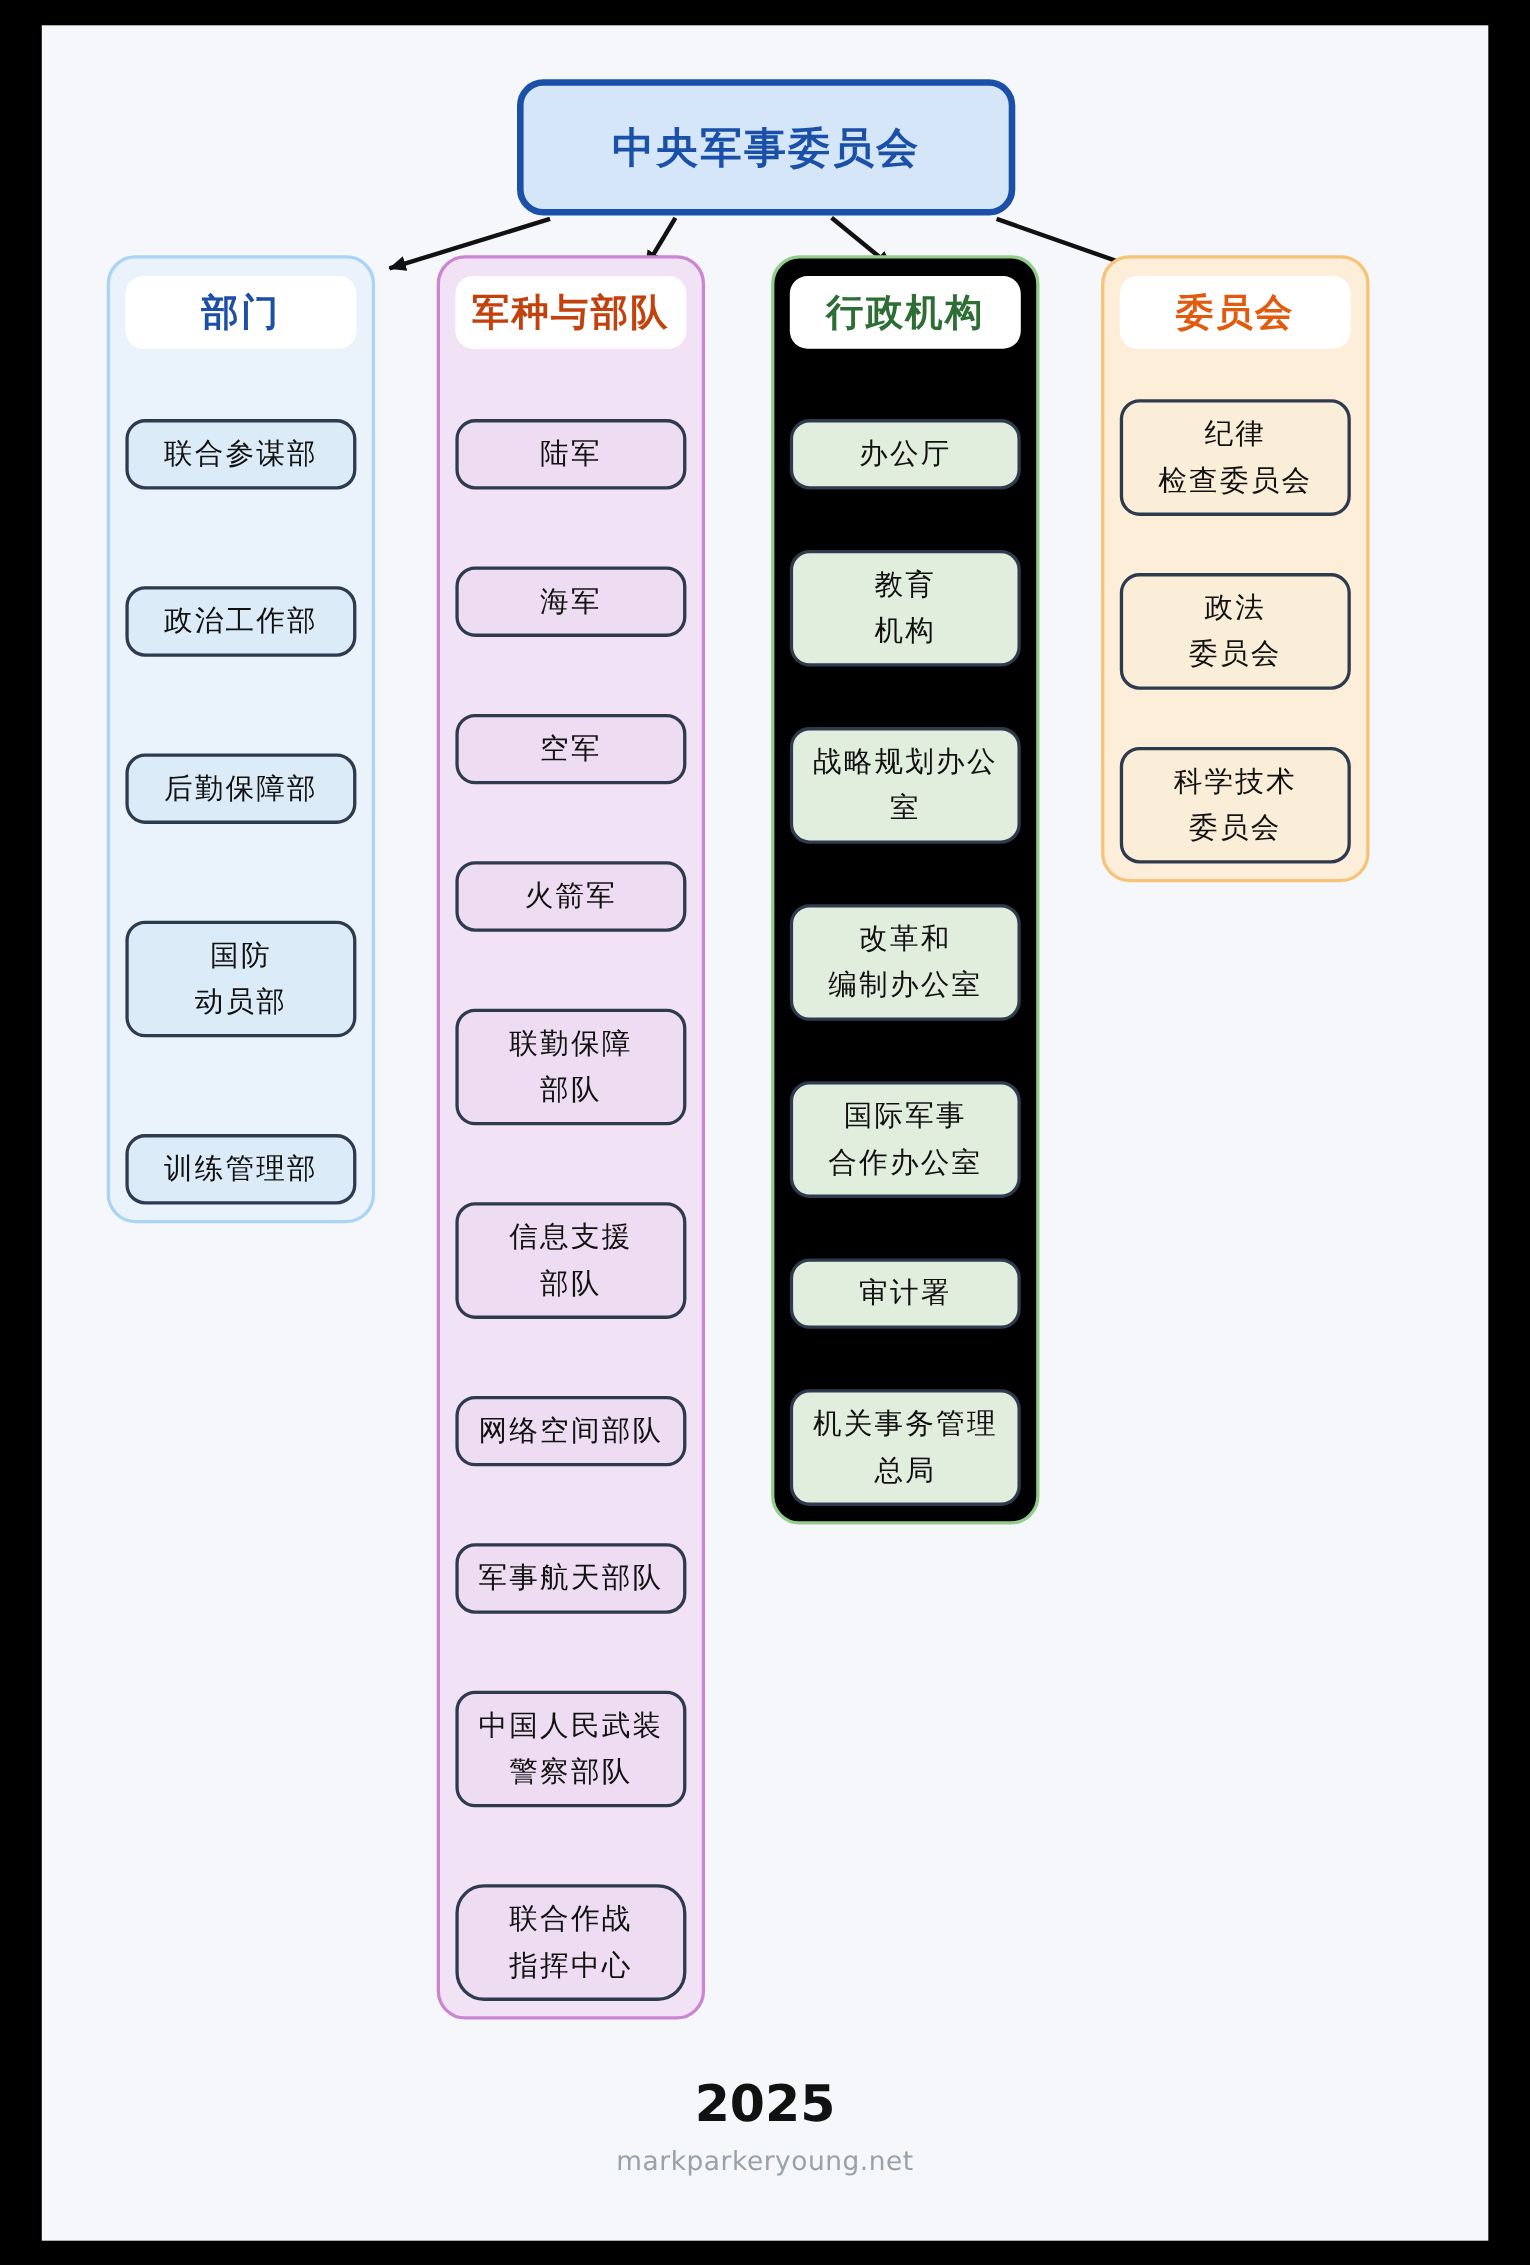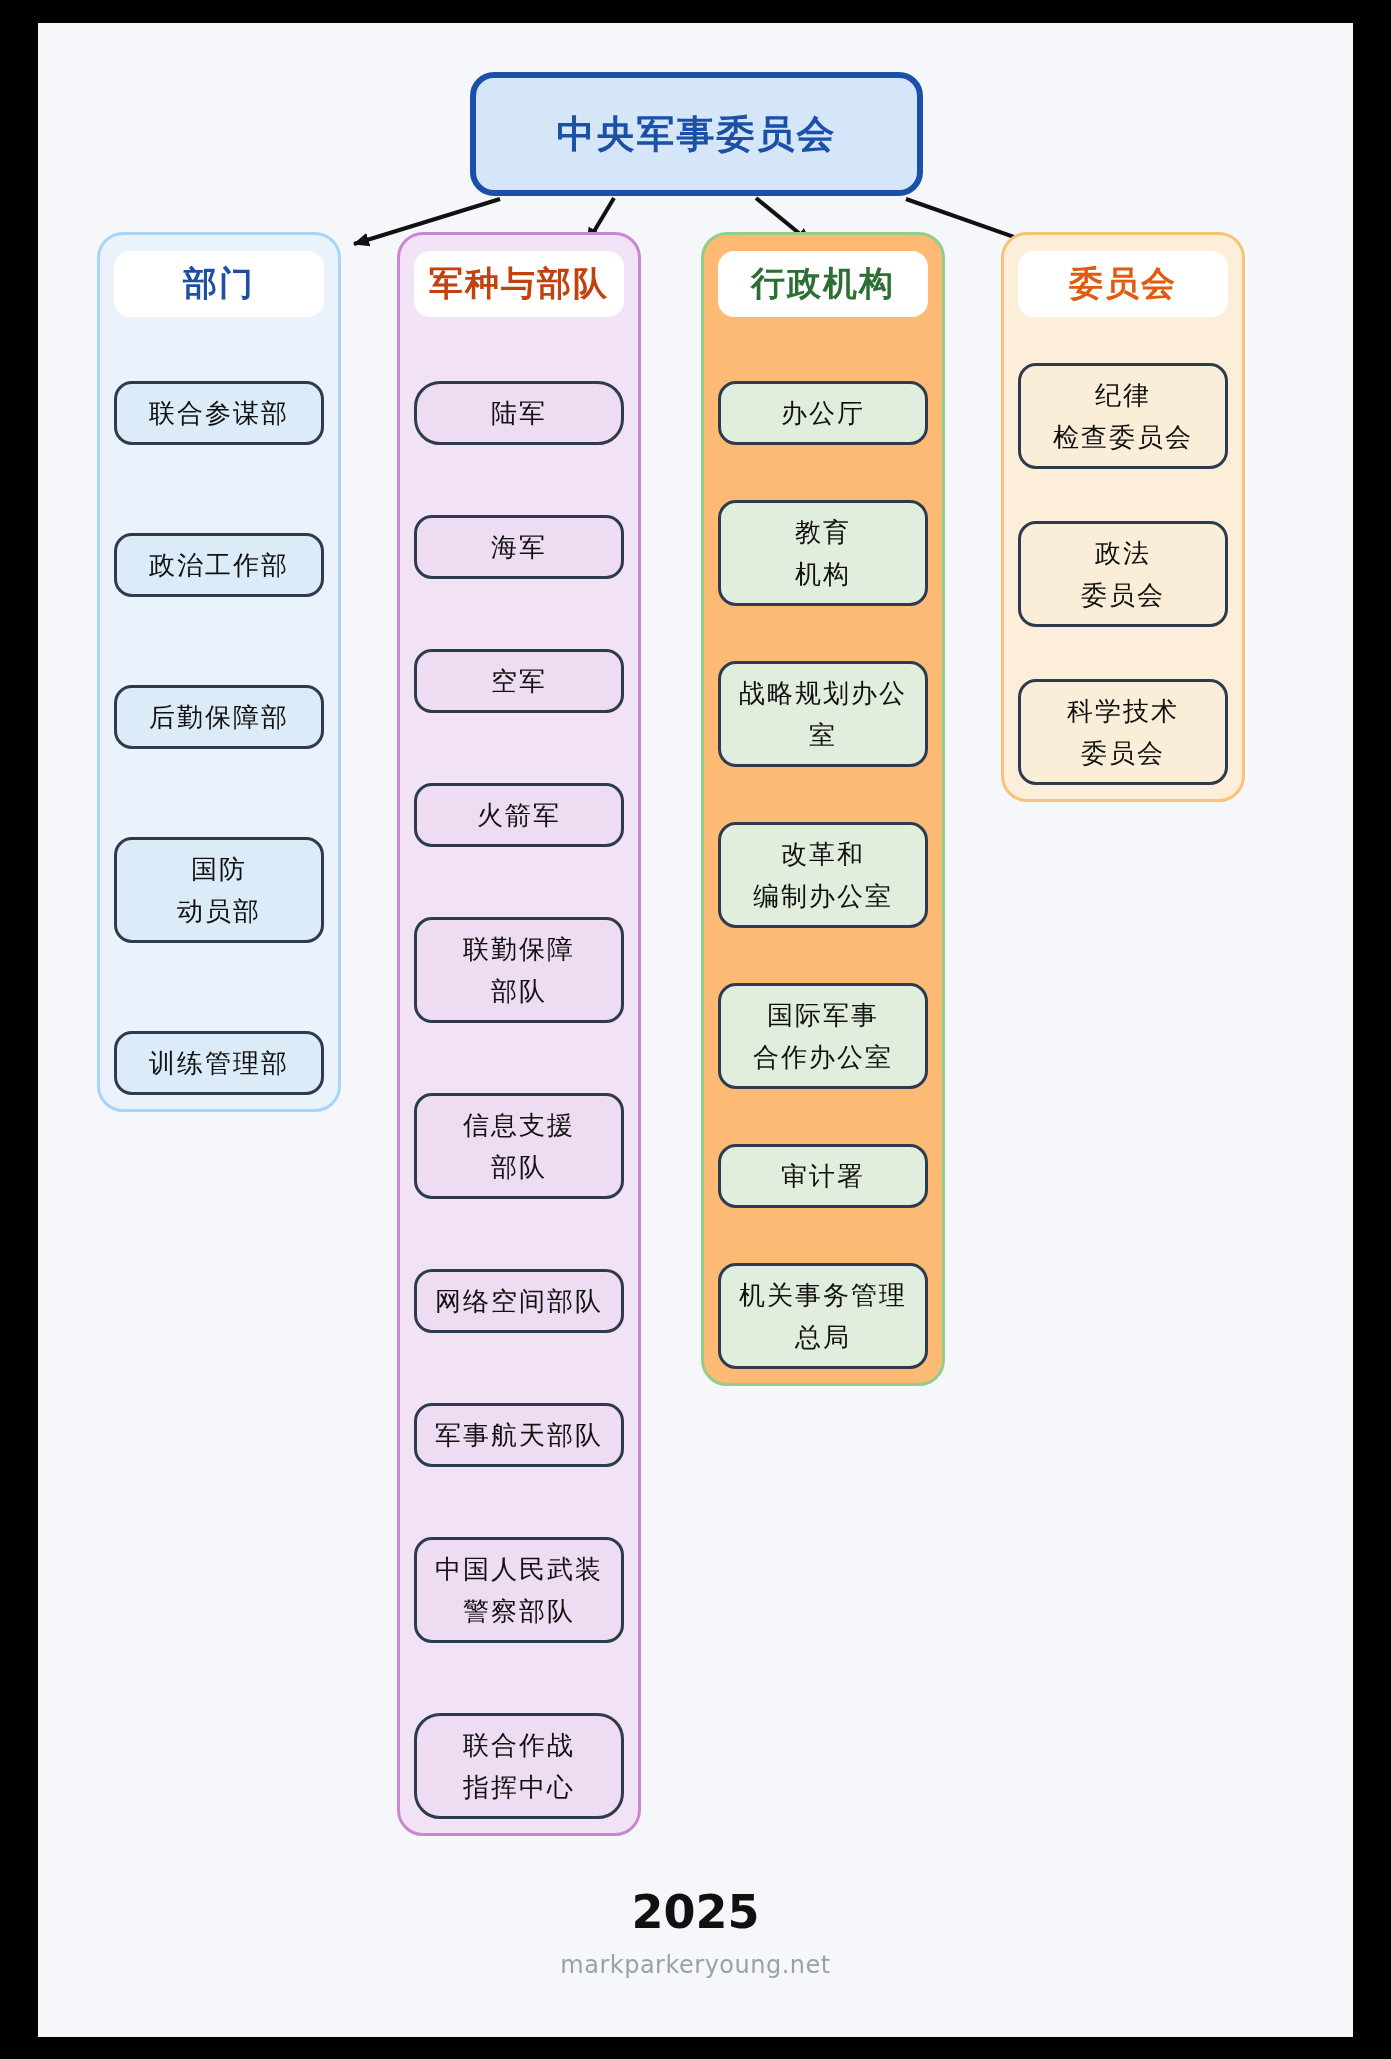--- a/index.html
+++ b/index.html
@@ -137,21 +137,21 @@
             <div>训练管理部</div>
           </div>
         </div>
     </div>
 
     <div class="column col-1" style="background: rgb(242, 226, 246); border-color: rgb(203, 134, 211);">
       <div class="col-header">
         <span style="color: #c2410c;">军种与部队</span>
       </div>
       <div class="items">
-          <div class="box" style="background: rgb(238, 220, 242); border-color: rgb(46, 59, 78); border-radius: 26px;">
+          <div class="box" style="background: rgb(238, 220, 242); border-color: rgb(46, 59, 78);">
             <div>陆军</div>
           </div>
           <div class="box" style="background: rgb(238, 220, 242); border-color: rgb(46, 59, 78);">
             <div>海军</div>
           </div>
           <div class="box" style="background: rgb(238, 220, 242); border-color: rgb(46, 59, 78);">
             <div>空军</div>
           </div>
           <div class="box" style="background: rgb(238, 220, 242); border-color: rgb(46, 59, 78);">
             <div>火箭军</div>
@@ -174,21 +174,21 @@
             <div>中国人民武装</div>
             <div>警察部队</div>
           </div>
           <div class="box" style="background: rgb(238, 220, 242); border-color: rgb(46, 59, 78); border-radius: 26px;">
             <div>联合作战</div>
             <div>指挥中心</div>
           </div>
         </div>
     </div>
 
-    <div class="column col-2" style="background: #fdba74; border-color: rgb(147, 205, 140);">
+    <div class="column col-2" style="background: #000000; border-color: rgb(147, 205, 140);">
       <div class="col-header">
         <span style="color: rgb(45, 110, 53);">行政机构</span>
       </div>
       <div class="items">
           <div class="box" style="background: rgb(226, 238, 221); border-color: rgb(46, 59, 78);">
             <div>办公厅</div>
           </div>
           <div class="box" style="background: rgb(226, 238, 221); border-color: rgb(46, 59, 78);">
             <div>教育</div>
             <div>机构</div>

